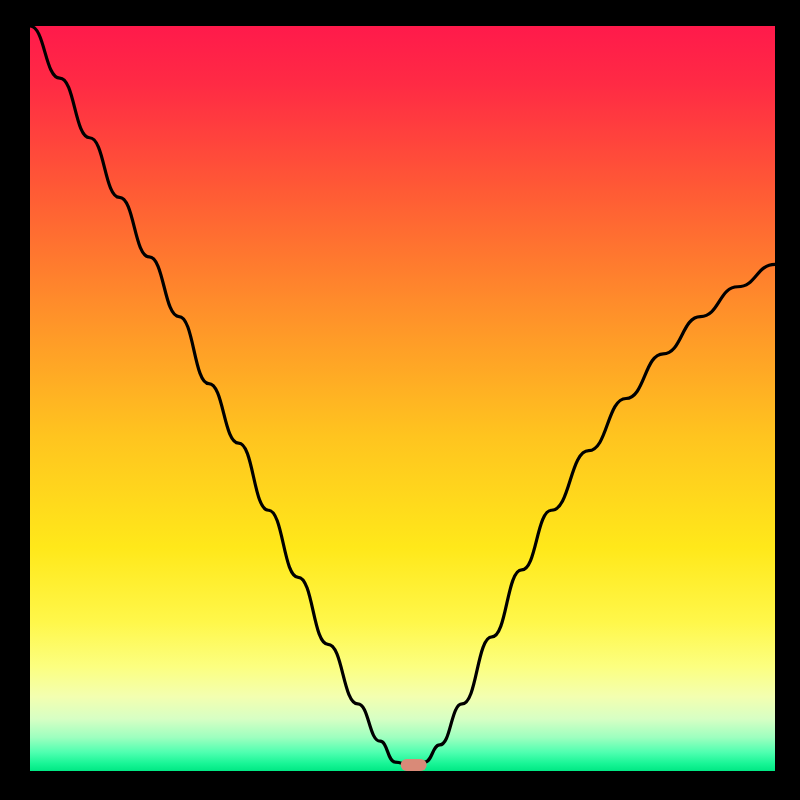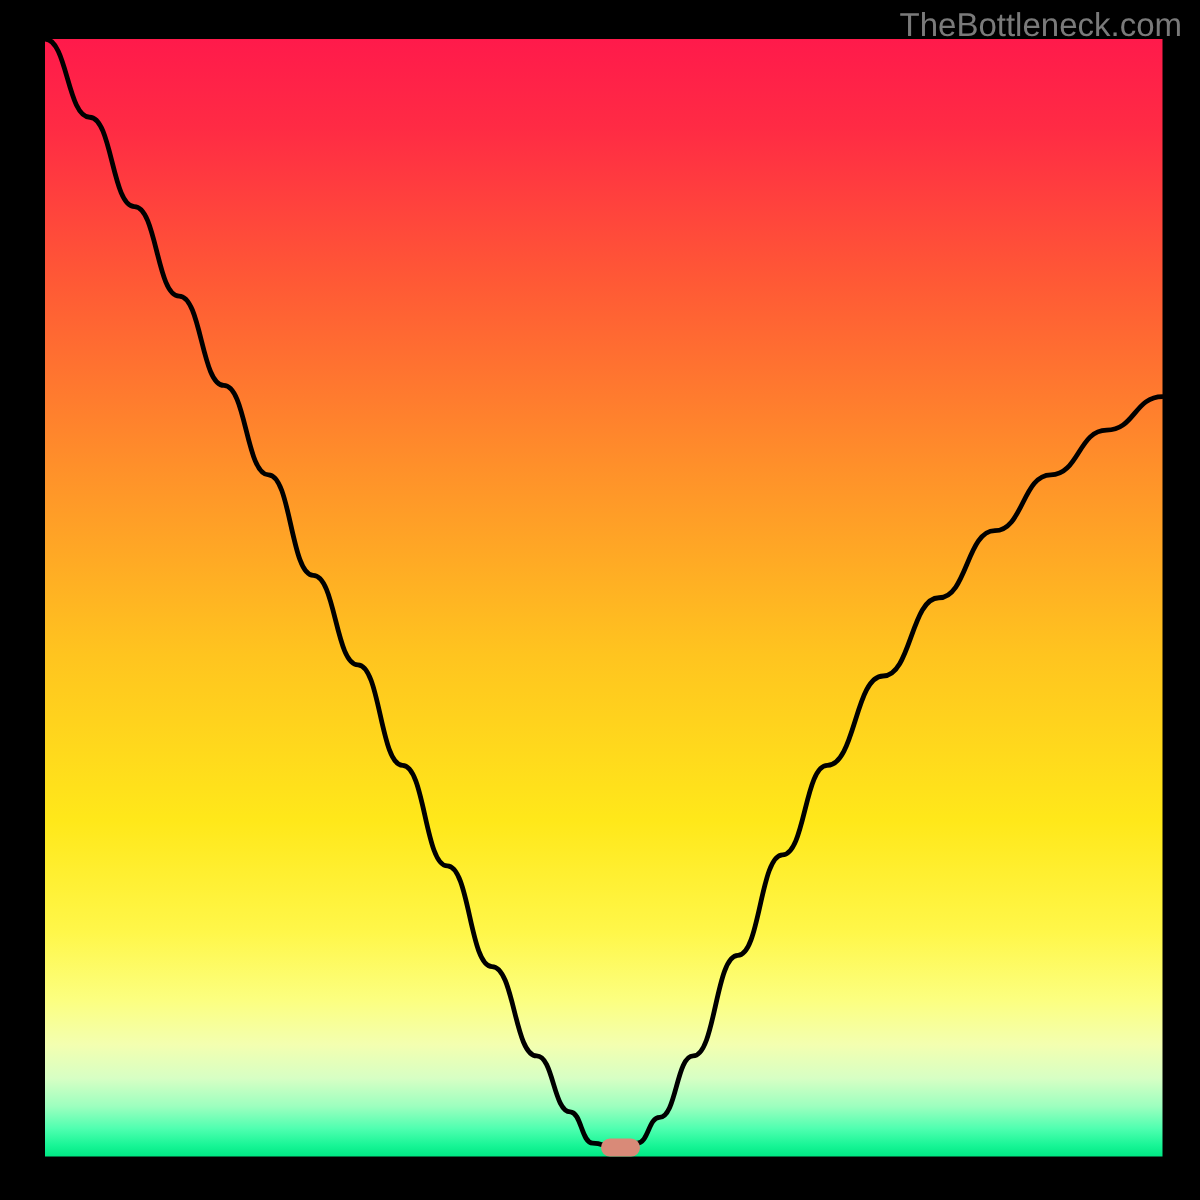--- a/index.html
+++ b/index.html
@@ -25,21 +25,20 @@
     z-index: 10;
   }
   svg {
     display: block;
   }
 </style>
 </head>
 <body>
 
 <div class="chart-container">
-  <div class="attribution">TheBottleneck.com</div>
   <svg id="chart-svg" width="800" height="800" viewBox="0 0 800 800">
     <defs>
       <linearGradient id="bg-grad" x1="0" y1="0" x2="0" y2="1">
           <stop offset="0%" stop-color="#ff1a4b"></stop>
           <stop offset="8%" stop-color="#ff2b44"></stop>
           <stop offset="22%" stop-color="#ff5a35"></stop>
           <stop offset="38%" stop-color="#ff8f2a"></stop>
           <stop offset="55.00000000000001%" stop-color="#ffc41f"></stop>
           <stop offset="70%" stop-color="#ffe81a"></stop>
           <stop offset="80%" stop-color="#fff74a"></stop>

